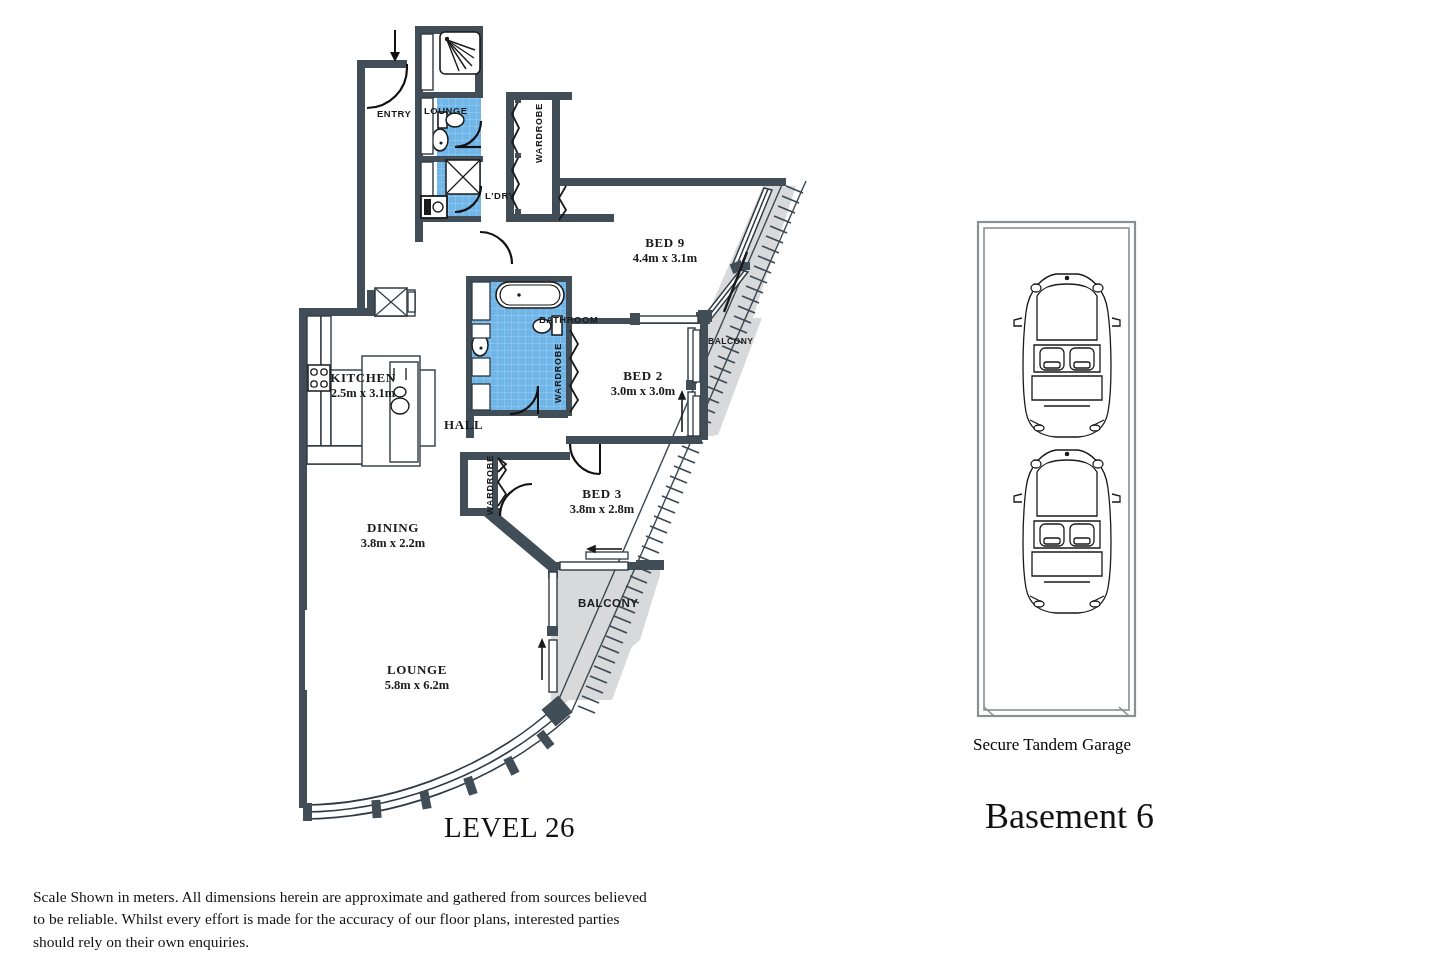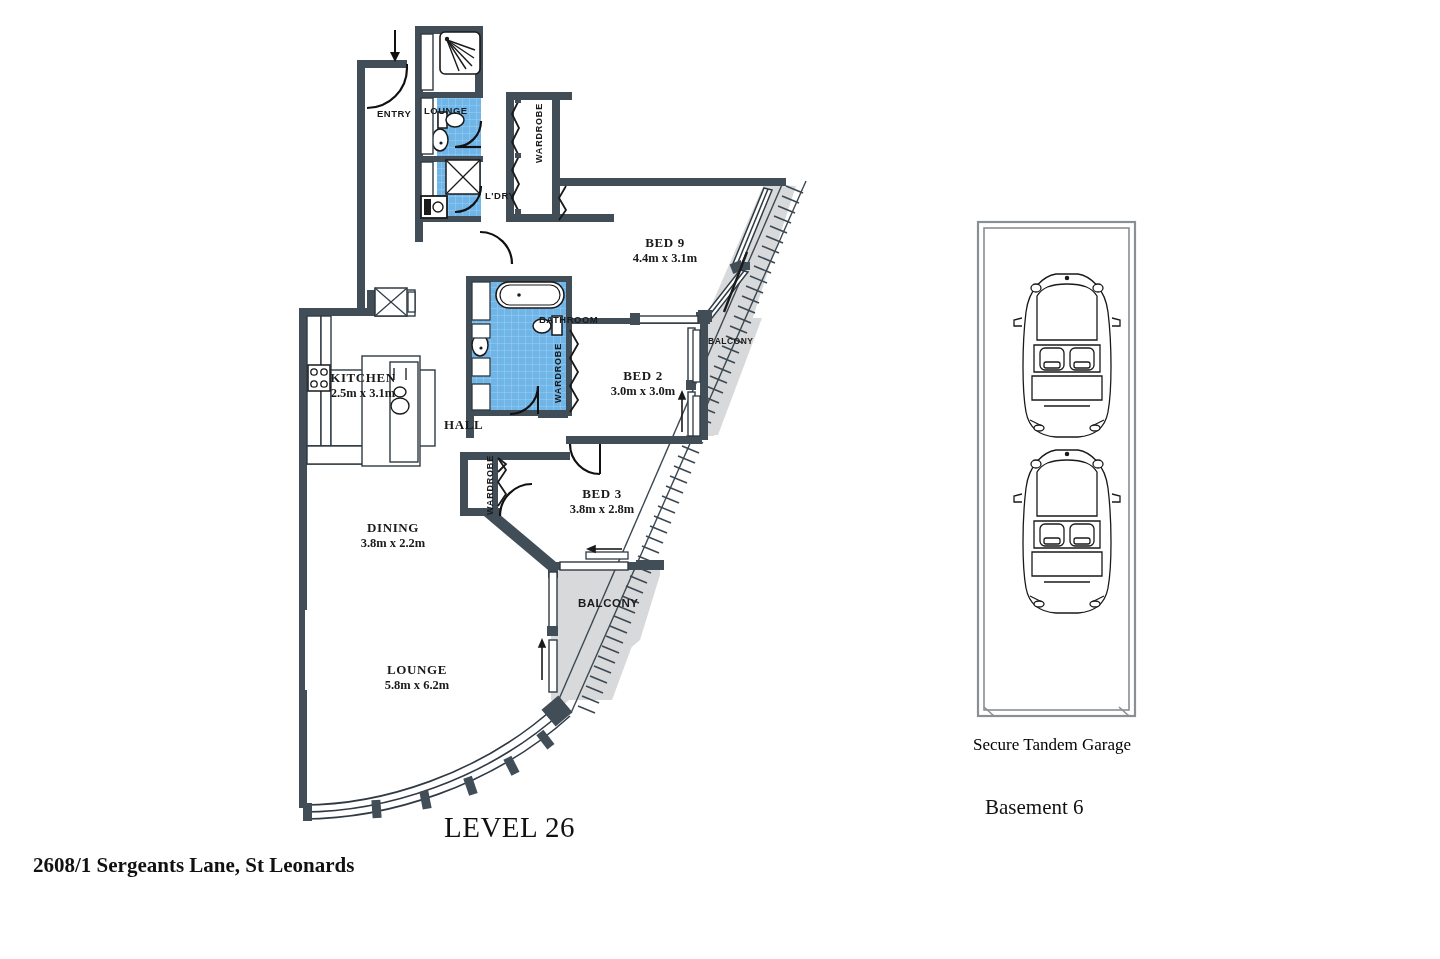--- a/index.html
+++ b/index.html
@@ -54,21 +54,21 @@
     color: #111;
     letter-spacing: 0.5px;
   }
   .garage-caption {
     font-family: "Liberation Serif", serif;
     font-size: 17px;
     color: #000000;
   }
   .basement-title {
     font-family: "Liberation Serif", serif;
-    font-size: 21px;
+    font-size: 36px;
     color: #111;
   }
   .address {
     font-family: "Liberation Serif", serif;
     font-weight: bold;
     font-size: 21px;
     color: #111;
   }
   .disclaimer {
     font-family: "Liberation Serif", serif;
@@ -561,17 +561,17 @@
   </div>
 
   <div class="txt level-title" style="left:444px; top:811px;">LEVEL 26</div>
 
   <div class="txt garage-caption" style="left:973px; top:735px;">Secure Tandem Garage</div>
 
   <div class="txt basement-title" style="left:985px; top:795px;">Basement 6</div>
 
   <div class="txt compass-n" style="left:1322px; top:753px;">N</div>
 
-  <div class="txt address" style="left:33px; top:853px;">2608/1 Sergeants Lane, St Leonards</div>
-
+
+  <div class="txt disclaimer" style="left:33px; top:886px;">Scale Shown in meters. All dimensions herein are approximate and gathered from sources believed to be reliable. Whilst every effort is made for the accuracy of our floor plans, interested parties should rely on their own enquiries.</div>
 
 
 </div>
 
 </body></html>

